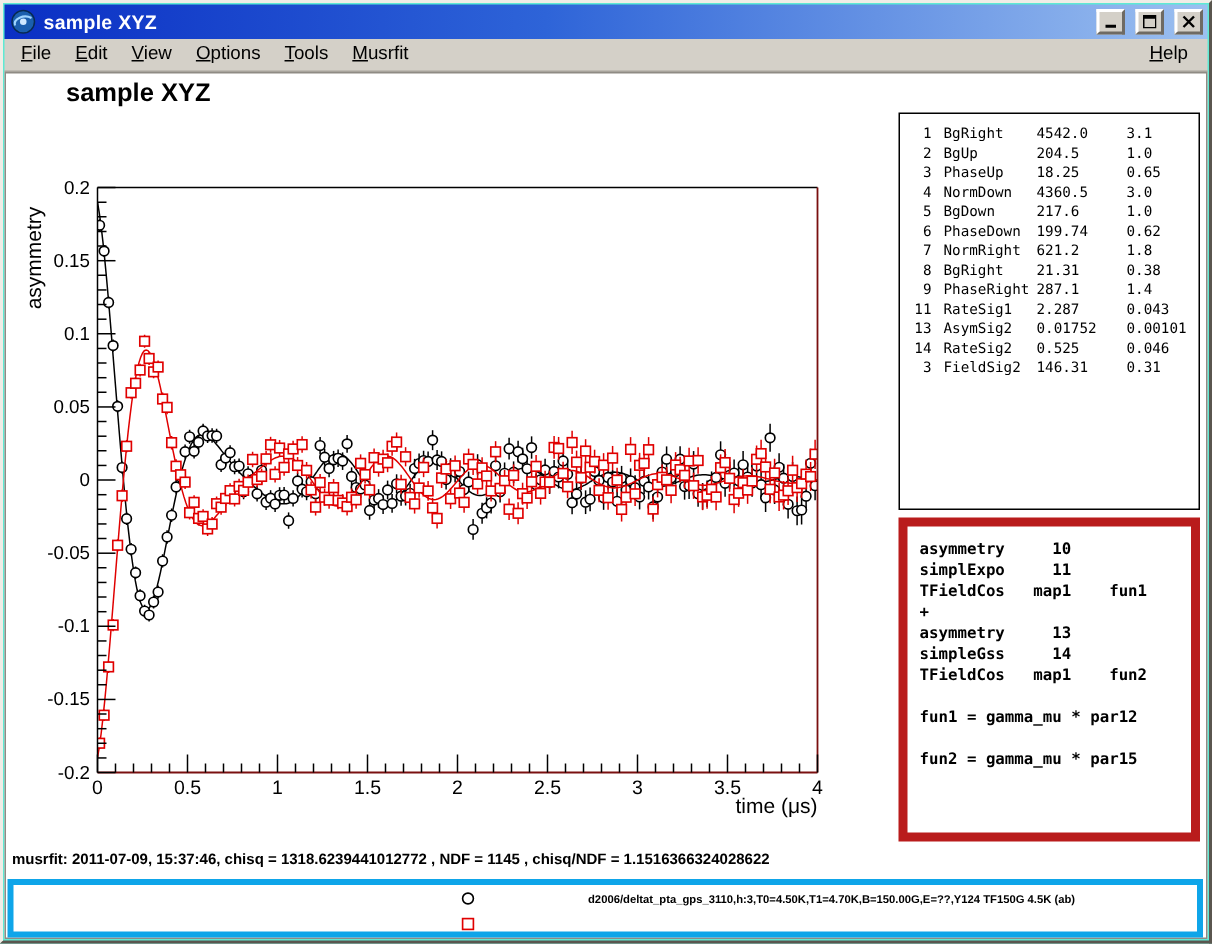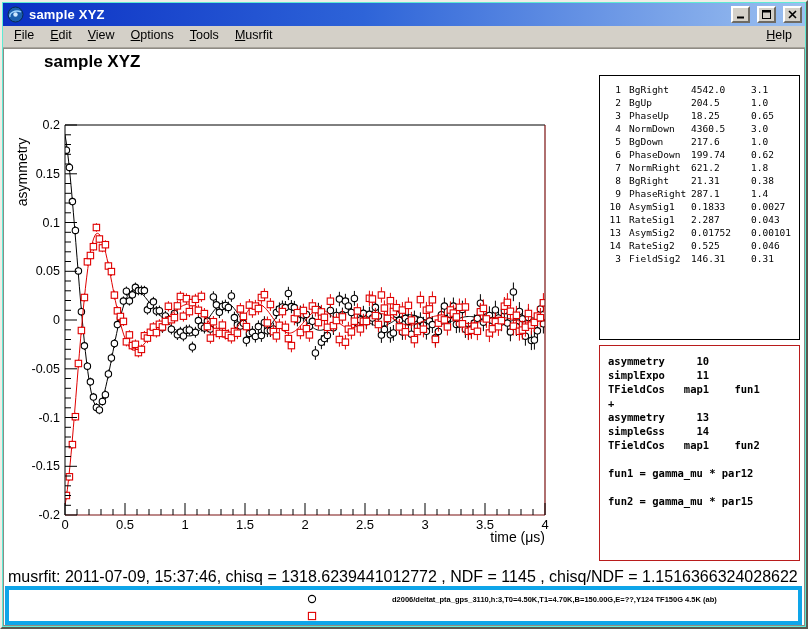--- a/index.html
+++ b/index.html
@@ -15,23 +15,23 @@
   .menu-item{padding:2px 8px 3px 8px}
   .menu-help{margin-left:auto;padding:2px 10px 3px 8px}
   .client{position:absolute;left:1px;top:46px;width:802px;height:578px;background:#fff;border:1px solid #8f8b84;box-sizing:border-box}
   .canvas-title{position:absolute;left:40px;top:3px;font-size:17px;font-weight:bold;color:#000}
   .plot-svg{position:absolute;left:0;top:0;font-family:"Liberation Sans",sans-serif}
   .param-box{position:absolute;left:595px;top:26px;width:201px;height:265px;border:1px solid #000;font-family:"DejaVu Sans Mono",monospace;font-size:9.5px;color:#000;padding:7px 0 0 6px;box-sizing:border-box;background:#fff}
   .prow{display:flex;line-height:13px;white-space:pre}
   .pno{width:15px;text-align:right;margin-right:8px}
   .pname{width:62px}
   .pval{width:60px}
-  .theory-box{position:absolute;left:595px;top:296px;width:201px;height:216px;border:1px solid #b91c1c;box-sizing:border-box;background:#fff}
+  .theory-box{position:absolute;left:595px;top:296px;width:201px;height:216px;border:6px solid #b91c1c;box-sizing:border-box;background:#fff}
   .theory-box pre{margin:0;padding:8px 0 0 8px;font-family:"DejaVu Sans Mono",monospace;font-size:10.5px;font-weight:bold;line-height:14px;color:#000}
-  .status-line{position:absolute;left:4px;top:519px;font-size:16px;font-weight:normal;color:#000;white-space:nowrap}
+  .status-line{position:absolute;left:4px;top:519px;font-size:10px;font-weight:bold;color:#000;white-space:nowrap}
   .legend-box{position:absolute;left:1px;top:537px;width:797px;height:39px;border:4px solid #0ea5e9;box-sizing:border-box}
   .legend-row{position:absolute;left:0;height:16px;width:100%}
   .legend-marker{position:absolute;left:296px;top:1px}
   .legend-label{position:absolute;left:383px;top:3px;font-size:7.5px;font-weight:bold;white-space:nowrap;color:#000}
 </style>
 </head>
 <body>
 
 <div class="window">
   <div class="titlebar">
@@ -835,21 +835,20 @@
     <div class="param-box">
         <div class="prow"><span class="pno">1</span><span class="pname">BgRight</span><span class="pval">4542.0</span><span class="perr">3.1</span></div>
         <div class="prow"><span class="pno">2</span><span class="pname">BgUp</span><span class="pval">204.5</span><span class="perr">1.0</span></div>
         <div class="prow"><span class="pno">3</span><span class="pname">PhaseUp</span><span class="pval">18.25</span><span class="perr">0.65</span></div>
         <div class="prow"><span class="pno">4</span><span class="pname">NormDown</span><span class="pval">4360.5</span><span class="perr">3.0</span></div>
         <div class="prow"><span class="pno">5</span><span class="pname">BgDown</span><span class="pval">217.6</span><span class="perr">1.0</span></div>
         <div class="prow"><span class="pno">6</span><span class="pname">PhaseDown</span><span class="pval">199.74</span><span class="perr">0.62</span></div>
         <div class="prow"><span class="pno">7</span><span class="pname">NormRight</span><span class="pval">621.2</span><span class="perr">1.8</span></div>
         <div class="prow"><span class="pno">8</span><span class="pname">BgRight</span><span class="pval">21.31</span><span class="perr">0.38</span></div>
         <div class="prow"><span class="pno">9</span><span class="pname">PhaseRight</span><span class="pval">287.1</span><span class="perr">1.4</span></div>
-        <div class="prow"><span class="pno">10</span><span class="pname">AsymSig1</span><span class="pval">0.1833</span><span class="perr">0.0027</span></div>
         <div class="prow"><span class="pno">11</span><span class="pname">RateSig1</span><span class="pval">2.287</span><span class="perr">0.043</span></div>
         <div class="prow"><span class="pno">13</span><span class="pname">AsymSig2</span><span class="pval">0.01752</span><span class="perr">0.00101</span></div>
         <div class="prow"><span class="pno">14</span><span class="pname">RateSig2</span><span class="pval">0.525</span><span class="perr">0.046</span></div>
         <div class="prow"><span class="pno">3</span><span class="pname">FieldSig2</span><span class="pval">146.31</span><span class="perr">0.31</span></div>
       </div>
     <div class="theory-box">
         <pre>asymmetry     10
 simplExpo     11
 TFieldCos   map1    fun1
 +

